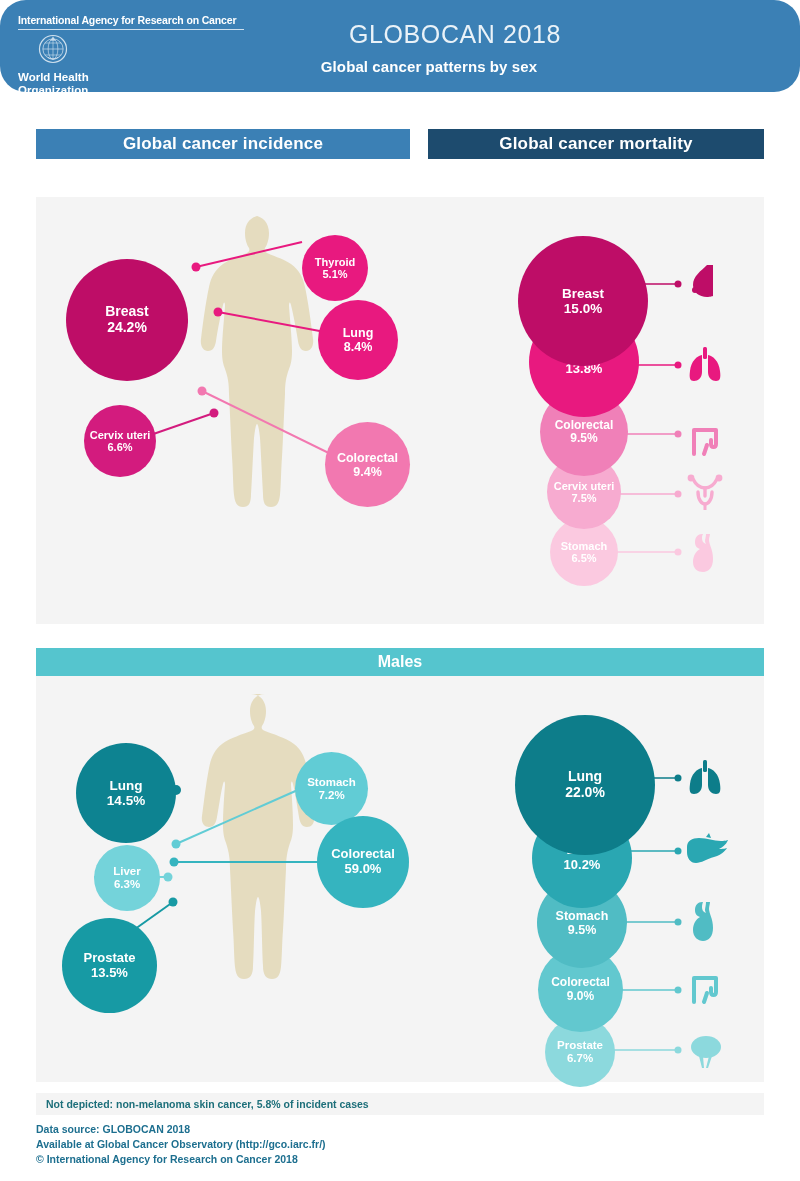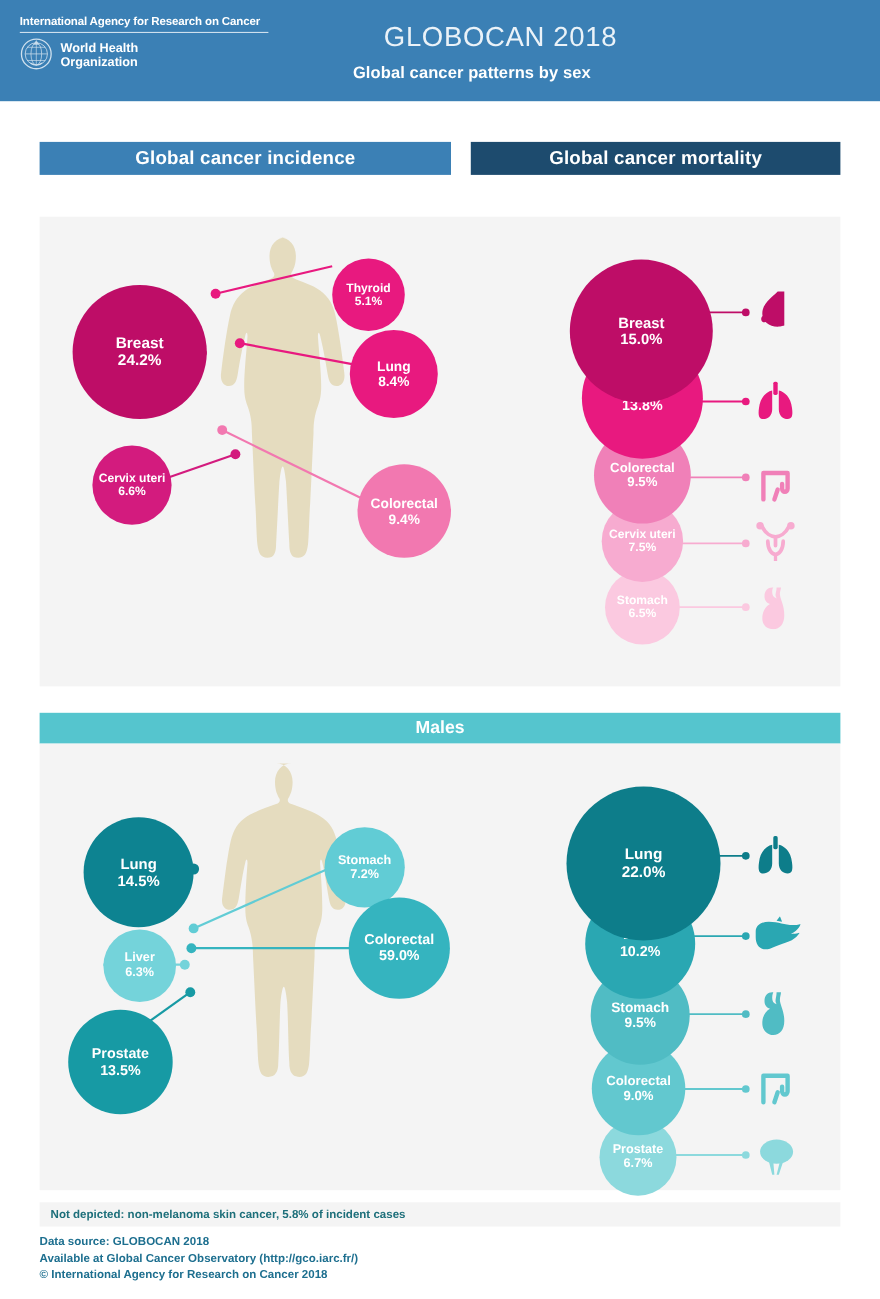--- a/index.html
+++ b/index.html
@@ -9,28 +9,29 @@
     background: #ffffff;
     font-family: "Liberation Sans", "DejaVu Sans", sans-serif;
     overflow: hidden;
   }
   .page { position: relative; width: 800px; height: 1181px; background: #ffffff; }
 
   
   .header {
     position: absolute; left: 0; top: 0; width: 800px; height: 92px;
     background: #3b80b5;
+    border-radius: 26px;
   }
   .iarc-line {
     position: absolute; left: 18px; top: 14px; width: 226px;
     color: #ffffff; font-size: 10.5px; font-weight: bold;
     letter-spacing: -0.15px; white-space: nowrap;
     padding-bottom: 3px; border-bottom: 1px solid #cfe0ee;
   }
-  .who-block { position: absolute; left: 18px; top: 34px; display: flex; align-items: flex-end; gap: 7px; }
+  .who-block { position: absolute; left: 18px; top: 34px; display: flex; align-items: center; gap: 7px; flex-direction: column; }
   .who-emblem { width: 30px; height: 30px; flex: 0 0 30px; }
   .who-text { color: #ffffff; font-size: 11.5px; font-weight: bold; line-height: 13px; }
   .title-main {
     position: absolute; left: 0; top: 20px; width: 800px;
     text-align: center; color: #eaf2f8;
     font-size: 25px; font-weight: normal; letter-spacing: 0.6px;
     padding-left: 110px;
   }
   .title-sub {
     position: absolute; left: 0; top: 58px; width: 748px;

